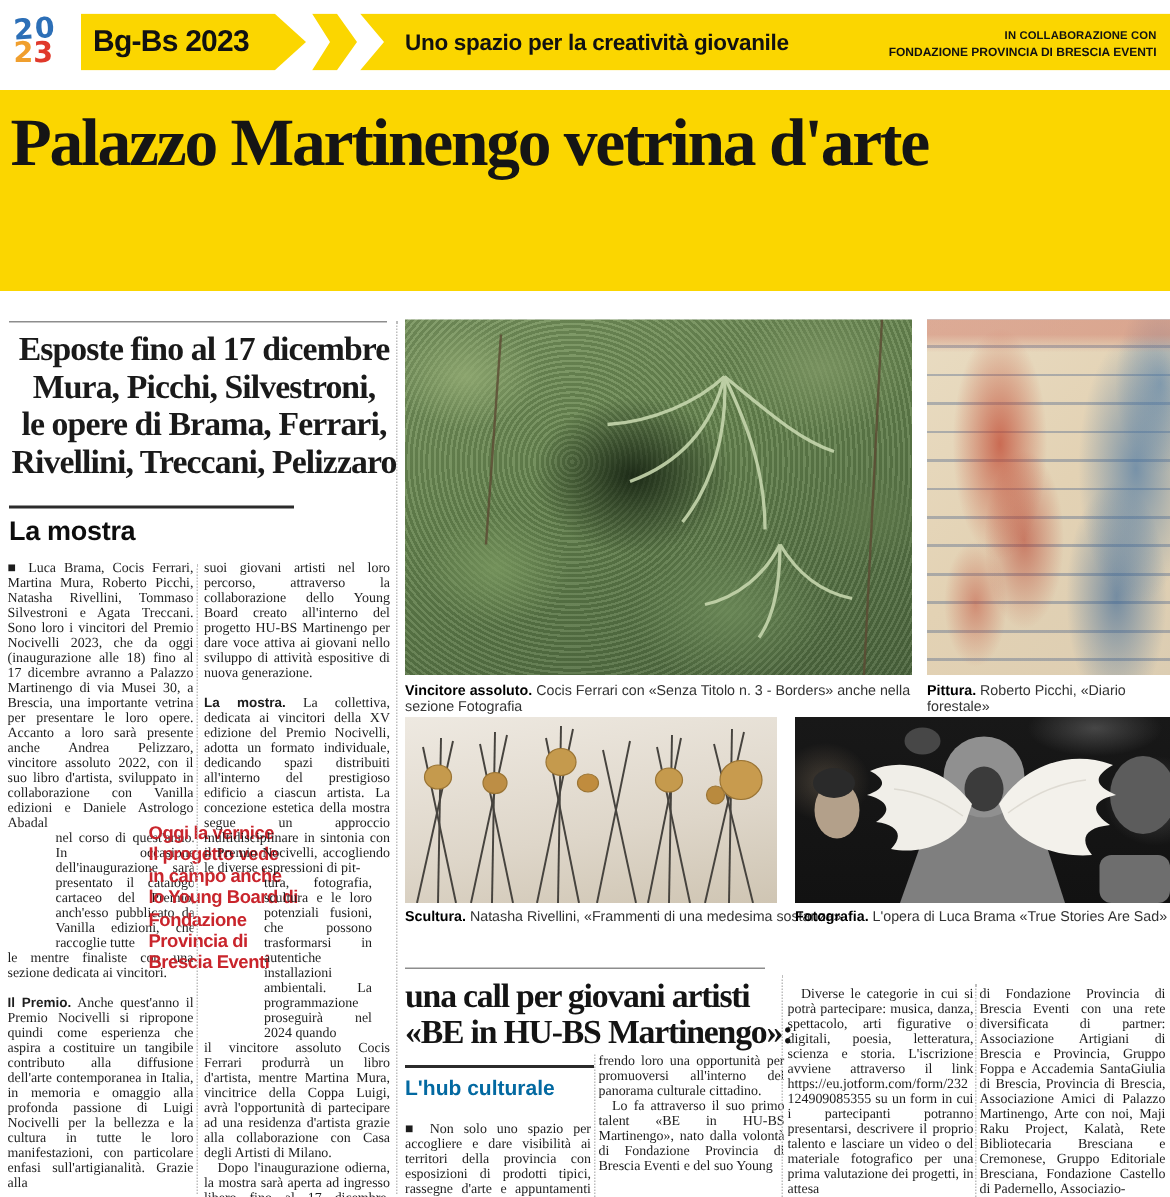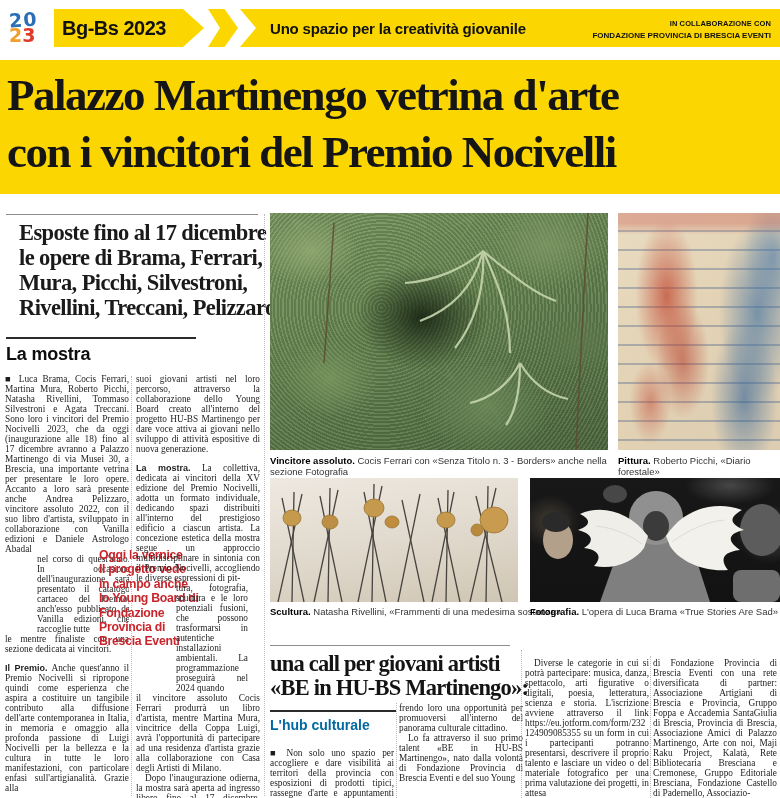--- a/index.html
+++ b/index.html
@@ -35,22 +35,22 @@
   .headline-band{left:0;top:60px;width:780px;height:134px;background:var(--brand-yellow);}
   .headline{font-family:"Liberation Serif","DejaVu Serif",serif;font-weight:700;color:#151515;
             font-size:45px;line-height:57px;padding:7px 0 0 7px;letter-spacing:-1.5px;}
 
   
   .hrule{background:#8d8d8d;height:1px;}
   .hrule-dark{background:#2b2b2b;height:2px;}
   .vdash{width:0;border-left:1px dotted #bdbdbd;}
 
   
-  .standfirst{left:19px;top:220px;width:262px;font-family:"Liberation Serif","DejaVu Serif",serif;
-              font-weight:700;font-size:22.5px;line-height:25px;color:#1a1a1a;letter-spacing:-0.6px;}
+  .standfirst{left:5px;top:220px;width:262px;font-family:"Liberation Serif","DejaVu Serif",serif;
+              font-weight:700;font-size:22.5px;line-height:25px;color:#1a1a1a;letter-spacing:-0.6px;text-align:center;}
   .kicker{font-weight:800;font-size:18px;letter-spacing:-0.2px;color:#0d0d0d;}
 
   
   .bodycol{font-family:"Liberation Serif","DejaVu Serif",serif;font-size:9.3px;line-height:10px;
            text-align:justify;color:#1d1d1d;hyphens:auto;-webkit-hyphens:auto;}
   .bp{margin:0;overflow-wrap:anywhere;}
   .mt{margin-top:9px;}
   .indent{text-indent:9px;}
   .lead{font-weight:700;font-family:"Liberation Sans","DejaVu Sans",sans-serif;font-size:9px;}
   .narrow1{width:93px;margin-left:32px;}
@@ -116,29 +116,28 @@
     <span class="tagline">Uno spazio per la creatività giovanile</span>
     <span class="collab">
       <span class="c1">IN COLLABORAZIONE CON</span><br>
       <span class="c2">FONDAZIONE PROVINCIA DI BRESCIA EVENTI</span>
     </span>
   </div>
 
   <div class="abs headline-band">
     <div class="headline">
       <div>Palazzo Martinengo vetrina d'arte</div>
-      <div>con i vincitori del Premio Nocivelli</div>
     </div>
   </div>
 
   <div class="abs hrule" style="left:6px;top:214px;width:252px;"></div>
   <div class="abs standfirst">
     <div>Esposte fino al 17 dicembre</div>
+    <div>Mura, Picchi, Silvestroni,</div>
     <div>le opere di Brama, Ferrari,</div>
-    <div>Mura, Picchi, Silvestroni,</div>
     <div>Rivellini, Treccani, Pelizzaro</div>
   </div>
   <div class="abs hrule-dark" style="left:6px;top:337px;width:190px;"></div>
   <div class="abs kicker" style="left:6px;top:344px;">La mostra</div>
 
   <div class="abs bodycol" style="left:5px;top:374px;width:124px;height:424px;overflow:hidden;">
     <p class="bp">■ Luca Brama, Cocis Ferrari, Martina Mura, Roberto Picchi, Natasha Rivellini, Tommaso Silvestroni e Agata Treccani. Sono loro i vincitori del Premio Nocivelli 2023, che da oggi (inaugurazione alle 18) fino al 17 dicembre avranno a Palazzo Martinengo di via Musei 30, a Brescia, una importante vetrina per presentare le loro opere. Accanto a loro sarà presente anche Andrea Pelizzaro, vincitore assoluto 2022, con il suo libro d'artista, sviluppato in collaborazione con Vanilla edizioni e Daniele Astrologo Abadal</p>
     <div class="bp narrow1">nel corso di quest'anno. In occasione dell'inaugurazione sarà presentato il catalogo cartaceo del Premio, anch'esso pubblicato da Vanilla edizioni, che raccoglie tutte</div>
     <p class="bp">le mentre finaliste con una sezione dedicata ai vincitori.</p>
     <p class="bp mt"><span class="lead">Il Premio.</span><span> Anche quest'anno il Premio Nocivelli si ripropone quindi come esperienza che aspira a costituire un tangibile contributo alla diffusione dell'arte contemporanea in Italia, in memoria e omaggio alla profonda passione di Luigi Nocivelli per la bellezza e la cultura in tutte le loro manifestazioni, con particolare enfasi sull'artigianalità. Grazie alla</span></p>

